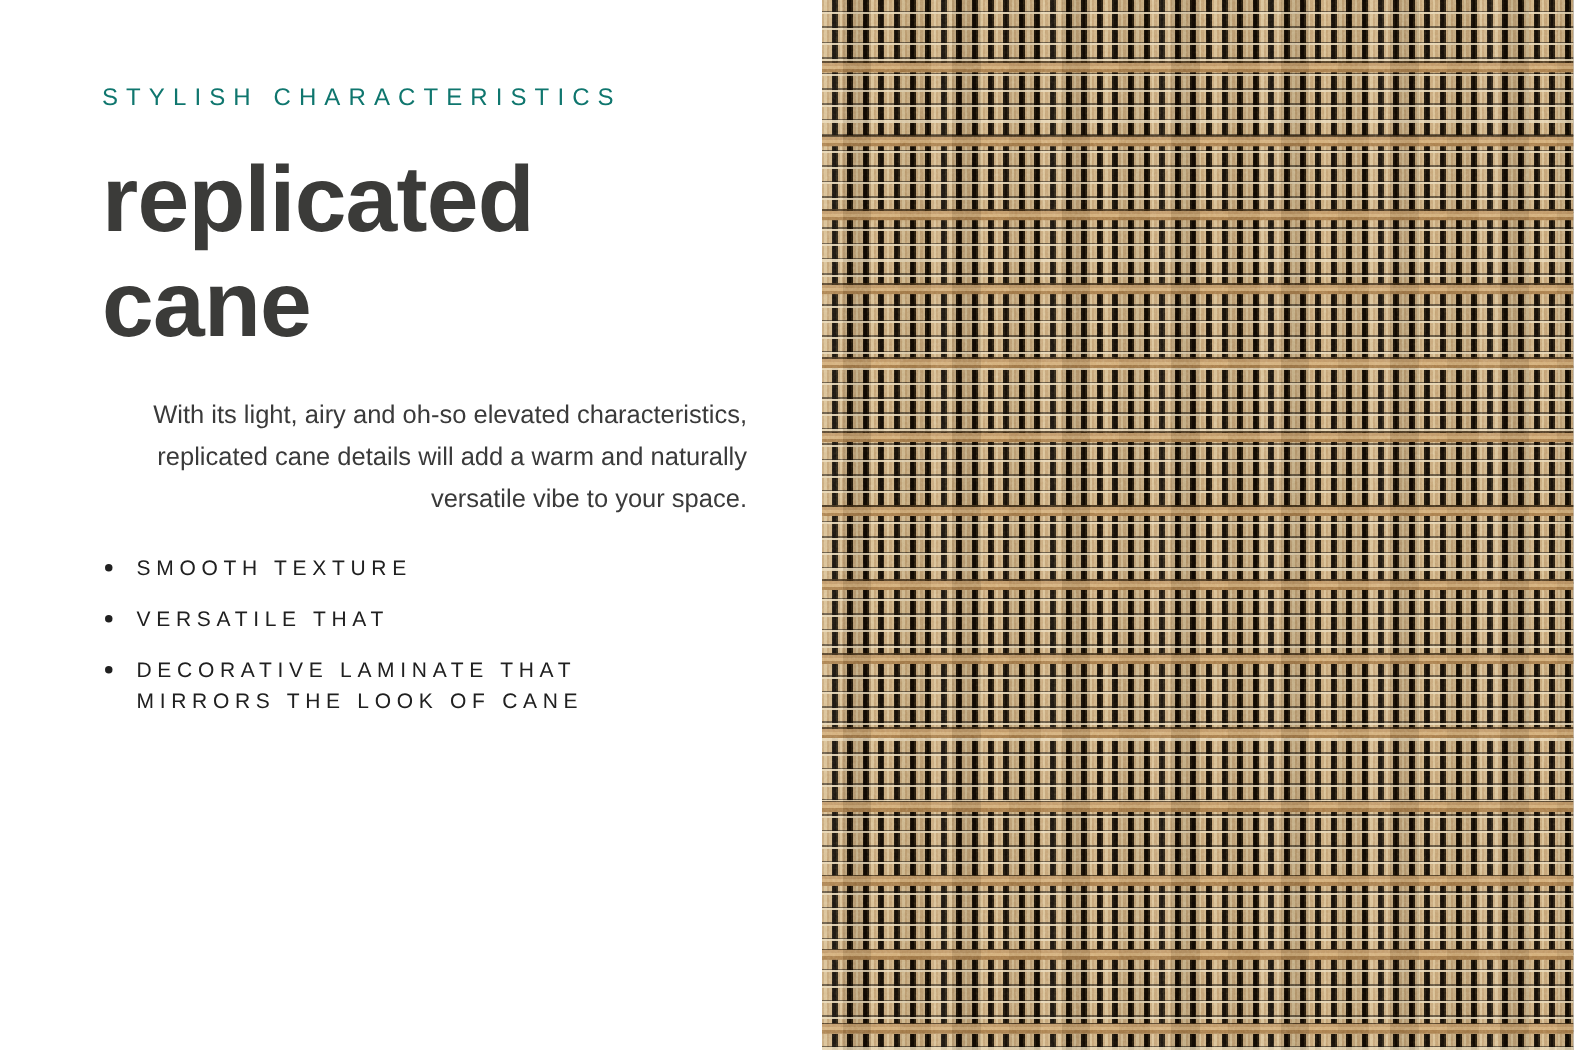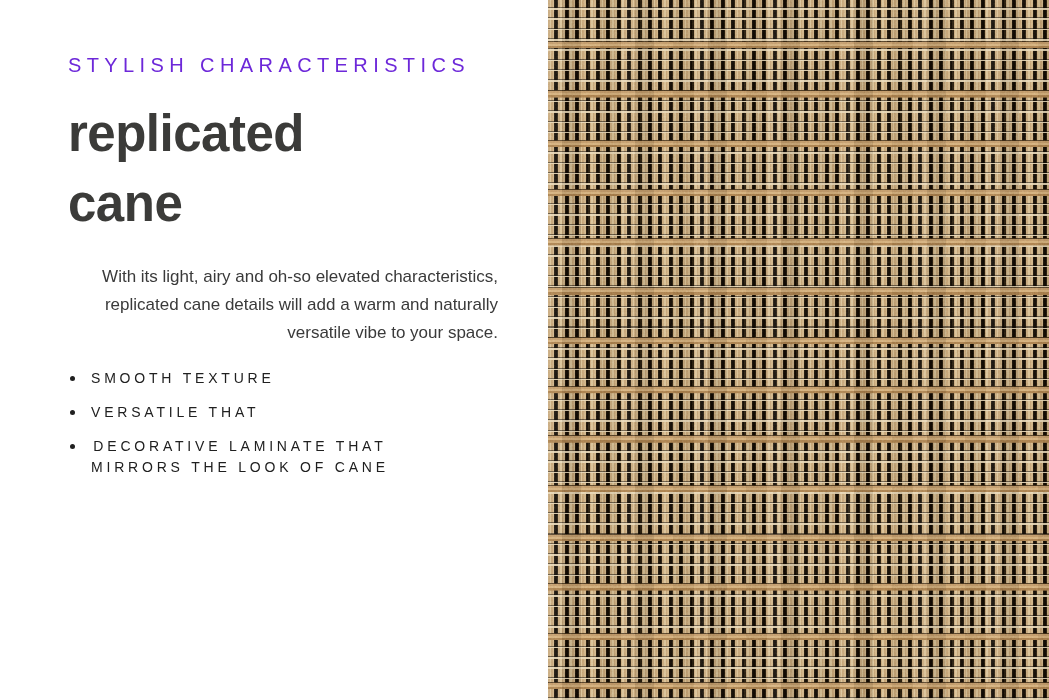--- a/index.html
+++ b/index.html
@@ -16,30 +16,30 @@
     background: #ffffff;
   }
 
   
   .content-panel {
     width: 548px; height: 700px;
     padding: 57px 0 0 68px;
     flex: none;
   }
   .eyebrow {
-    font-size: 20px;
+    font-size: 16px;
     line-height: 17px;
     letter-spacing: 5.4px;
     font-weight: 400;
-    color: #6d28d9;
+    color: #0f766e;
     white-space: nowrap;
   }
   .title {
     margin: 25px 0 0 0;
-    font-size: 51px;
+    font-size: 62px;
     line-height: 70px;
     font-weight: 700;
     letter-spacing: -0.5px;
     color: #3b3b39;
     white-space: pre-line;
   }
   .description {
     margin: 24px 0 0 0;
     width: 430px;
     font-size: 17px;
@@ -66,21 +66,20 @@
     background: #202020;
     margin: 8px 0 0 2px;
   }
   .bullet-label {
     margin-left: 16px;
     font-size: 14px;
     line-height: 21px;
     letter-spacing: 3.8px;
     color: #202020;
     white-space: pre-line;
-    text-align: center;
   }
 
   
   .texture-panel {
     position: relative;
     flex: 1;
     height: 700px;
     overflow: hidden;
     background-color: #150e06;
     background-image:

